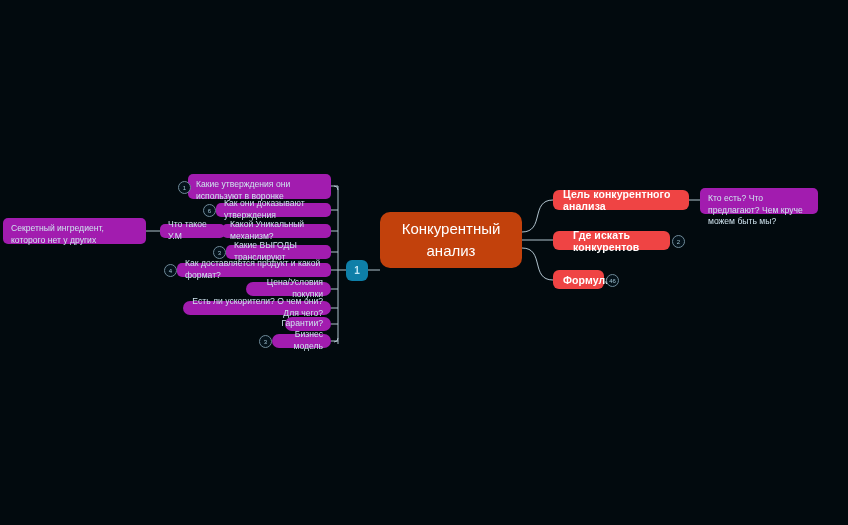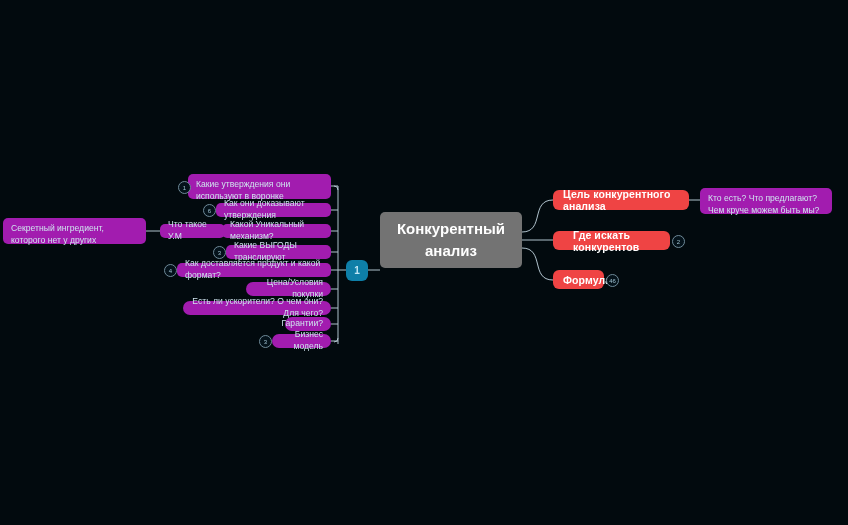--- a/index.html
+++ b/index.html
@@ -11,25 +11,25 @@
     position:relative;
   }
   #canvas{position:absolute;left:0;top:0;width:848px;height:525px;}
   svg.links{position:absolute;left:0;top:0;width:848px;height:525px;pointer-events:none;}
 
   .node{position:absolute;box-sizing:border-box;border-radius:6px;display:flex;align-items:center;}
   .node span{display:block;}
 
   
   .central{
-    background:#737373;
+    background:#c2410c;
     color:#ffffff;
     font-size:15px;
-    font-weight:bold;
-    border-radius:5px;
+    font-weight:normal;
+    border-radius:10px;
     justify-content:center;
     text-align:center;
     line-height:1.45;
   }
   
   .lvl1-dot{
     background:#0e7fa8;
     color:#bfe6f5;
     font-size:10px;
     border-radius:6px;
@@ -173,21 +173,21 @@
     <span>Что такое У.М</span>
   </div>
 
   <div class="node leaf wrap" style="left:3px;top:218px;width:143px;height:26px;">
     <span>Секретный ингредиент, которого нет у других</span>
   </div>
 
   <div class="node branch" style="left:553px;top:190px;width:136px;height:20px;">
     <span>Цель конкурентного анализа</span>
   </div>
-  <div class="node leaf wrap" style="left:700px;top:188px;width:132px;height:26px;justify-content:center;">
+  <div class="node leaf wrap" style="left:700px;top:188px;width:118px;height:26px;justify-content:center;">
     <span>Кто есть? Что предлагают? Чем круче можем быть мы?</span>
   </div>
 
   <div class="node branch" style="left:553px;top:231px;width:117px;height:19px;padding-left:20px;">
     <span>Где искать конкурентов</span>
   </div>
   <div class="badge" style="left:672px;top:235px;">
     <span>2</span>
   </div>
 

